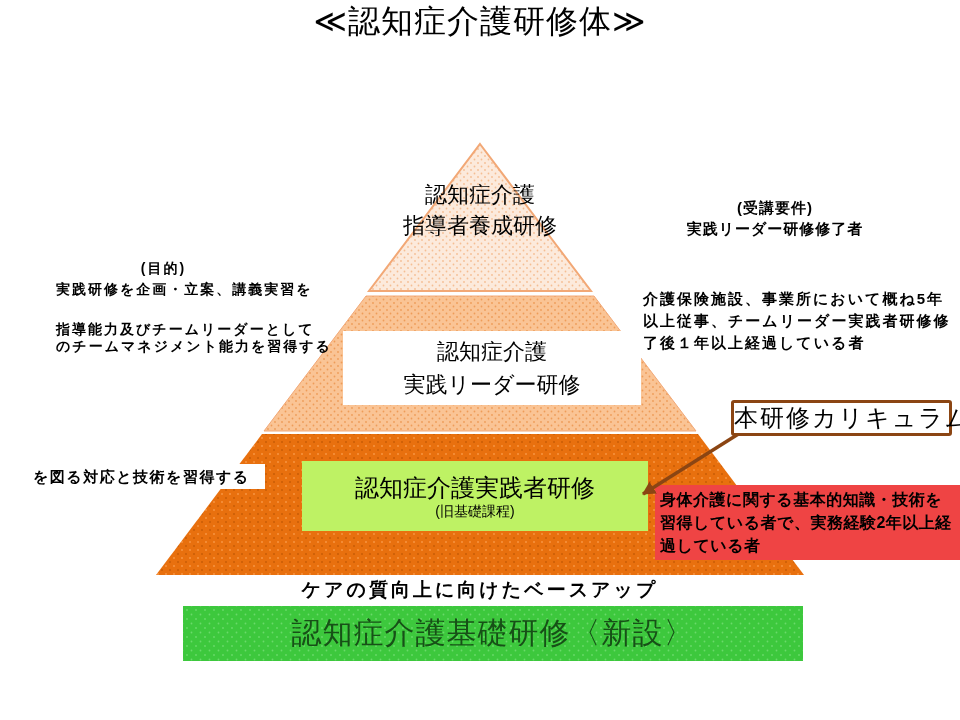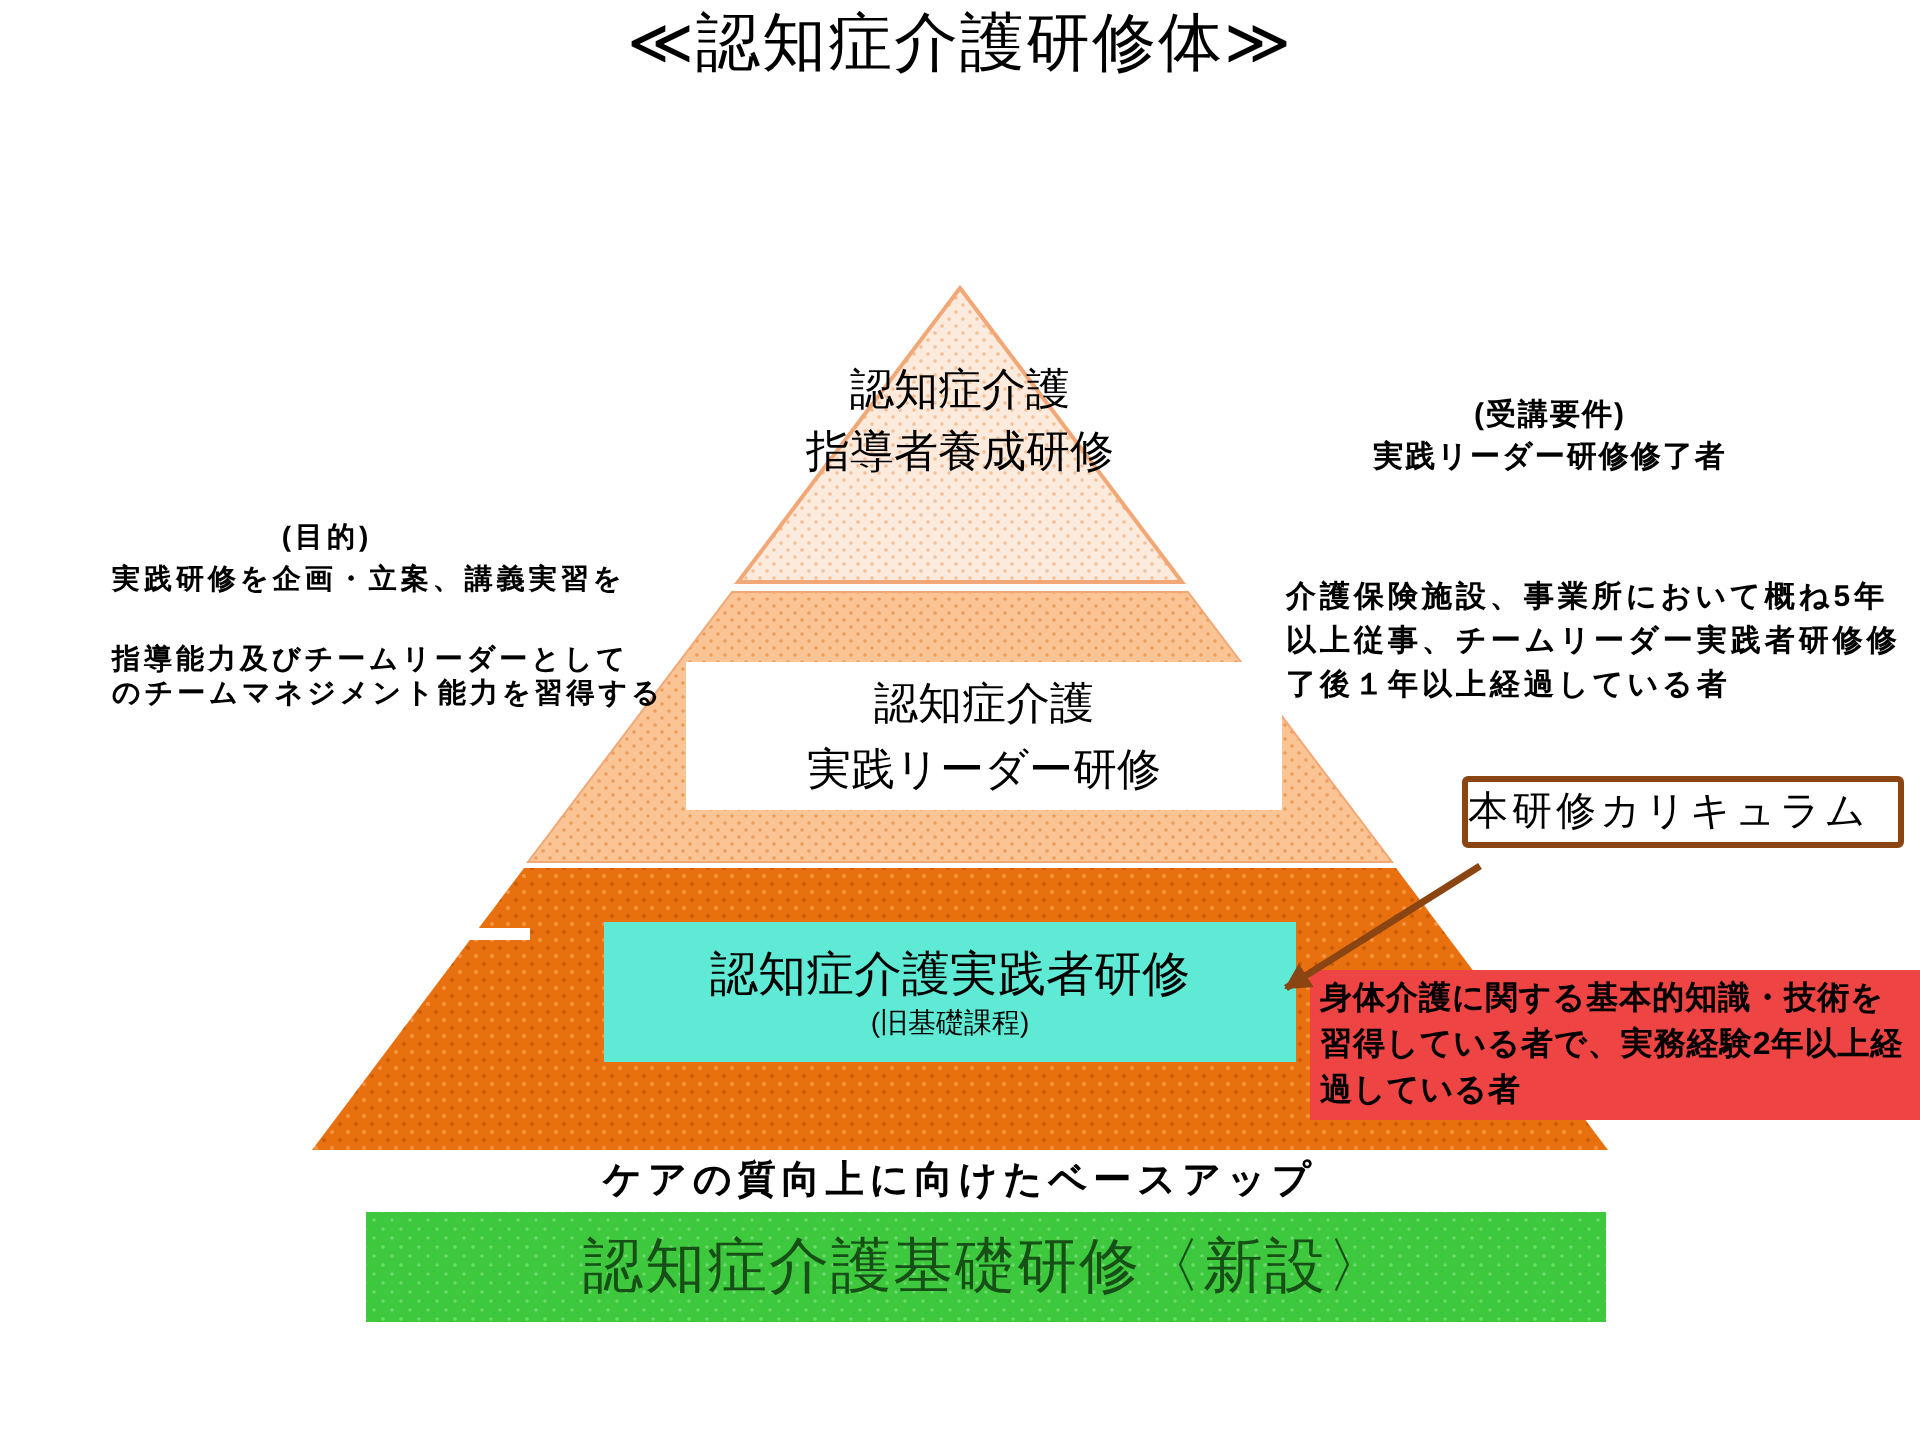--- a/index.html
+++ b/index.html
@@ -22,21 +22,21 @@
   #tier1-label{
     left:320;top:179px;width:320px;text-align:center;
     font-size:22px;line-height:31px;left:320px;
   }
   #tier2-box{
     left:343px;top:331px;width:298px;height:74px;background:#fff;
     display:flex;flex-direction:column;justify-content:center;align-items:center;
     font-size:22px;line-height:33px;
   }
   #tier3-box{
-    left:302px;top:461px;width:346px;height:70px;background:#5eead4;
+    left:302px;top:461px;width:346px;height:70px;background:#bef264;
     display:flex;flex-direction:column;justify-content:center;align-items:center;
   }
   #tier3-box .main{font-size:24px;line-height:30px;}
   #tier3-box .sub{font-size:14px;line-height:16px;}
 
   #req-top{
     left:635px;top:197px;width:280px;text-align:center;
     font-size:15px;font-weight:bold;line-height:21px;letter-spacing:1px;
   }
   #purpose{left:56px;top:260px;font-size:14px;font-weight:bold;line-height:16.5px;letter-spacing:2px;}
@@ -47,23 +47,23 @@
   }
   #outcome-left{
     left:28px;top:464px;width:232px;background:#fff;padding:3px 0 3px 5px;
     font-size:15px;font-weight:bold;line-height:19px;letter-spacing:1.5px;
   }
   #req-bottom{
     left:655px;top:485px;width:300px;background:#ef4444;padding:3px 0 3px 5px;
     font-size:16px;font-weight:bold;line-height:23px;letter-spacing:0.5px;
   }
   #curriculum-box{
-    left:731px;top:388px;width:215px;height:30px;background:#fff;
+    left:731px;top:400px;width:215px;height:30px;background:#fff;
     border:3px solid var(--brown,#8B4513);border-radius:3px;
-    text-align:left;font-size:20px;line-height:30px;letter-spacing:2px;
+    text-align:right;font-size:24px;line-height:30px;letter-spacing:2px;
     z-index:5;
   }
   #base-caption{
     left:0;top:577px;width:960px;text-align:center;
     font-size:19px;font-weight:bold;letter-spacing:3px;
   }
   #base-bar-label{
     left:183px;top:606px;width:620px;height:55px;
     display:flex;justify-content:center;align-items:center;
     font-size:30px;letter-spacing:1px;color:var(--green_text,#175017);
@@ -134,20 +134,21 @@
   </div>
 </div>
 
 <div class="txt" id="req-mid">
   <div class="nowrap">介護保険施設、事業所において概ね5年</div>
   <div class="nowrap">以上従事、チームリーダー実践者研修修</div>
   <div class="nowrap">了後１年以上経過している者</div>
 </div>
 
 <div class="txt" id="outcome-left">
+  <div class="nowrap">を図る対応と技術を習得する</div>
 </div>
 
 <div class="txt" id="req-bottom">
   <div class="nowrap">身体介護に関する基本的知識・技術を</div>
   <div class="nowrap">習得している者で、実務経験2年以上経</div>
   <div class="nowrap">過している者</div>
 </div>
 
 <div class="abs nowrap" id="curriculum-box">本研修カリキュラム</div>
 

